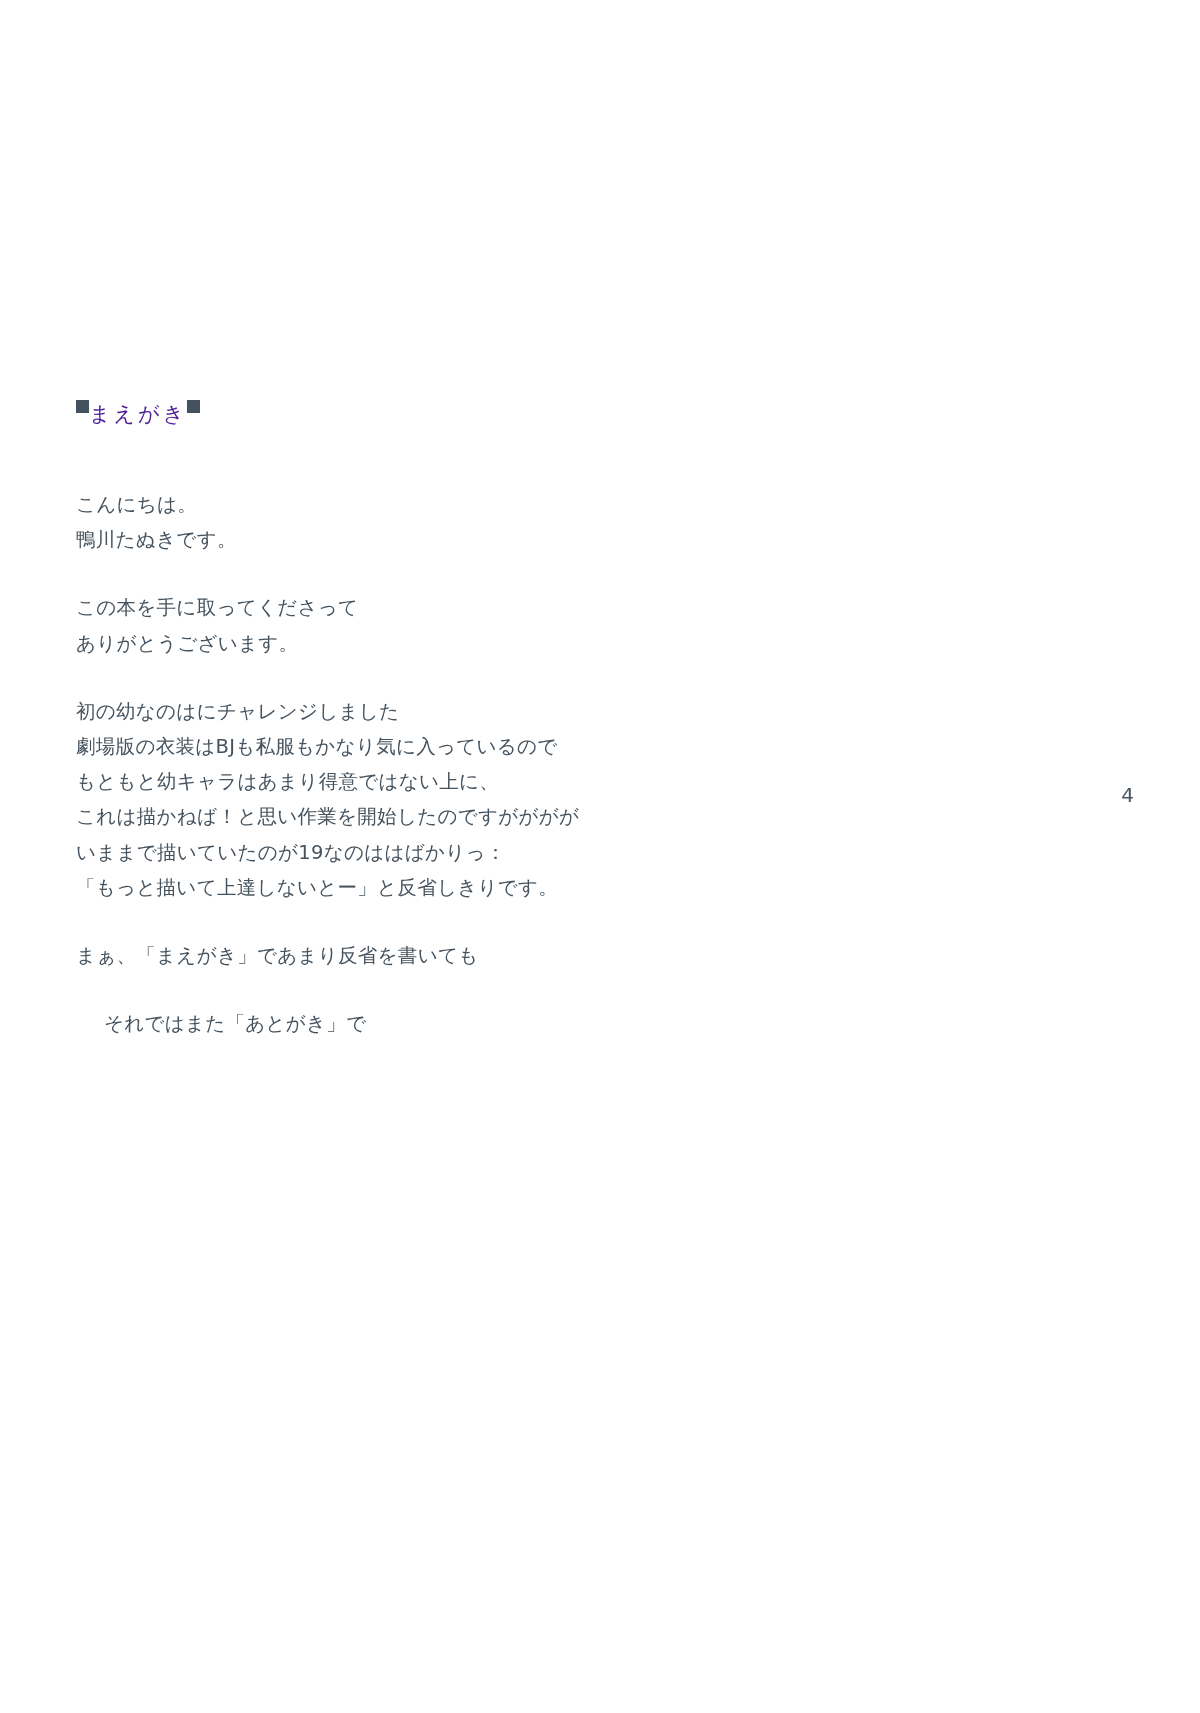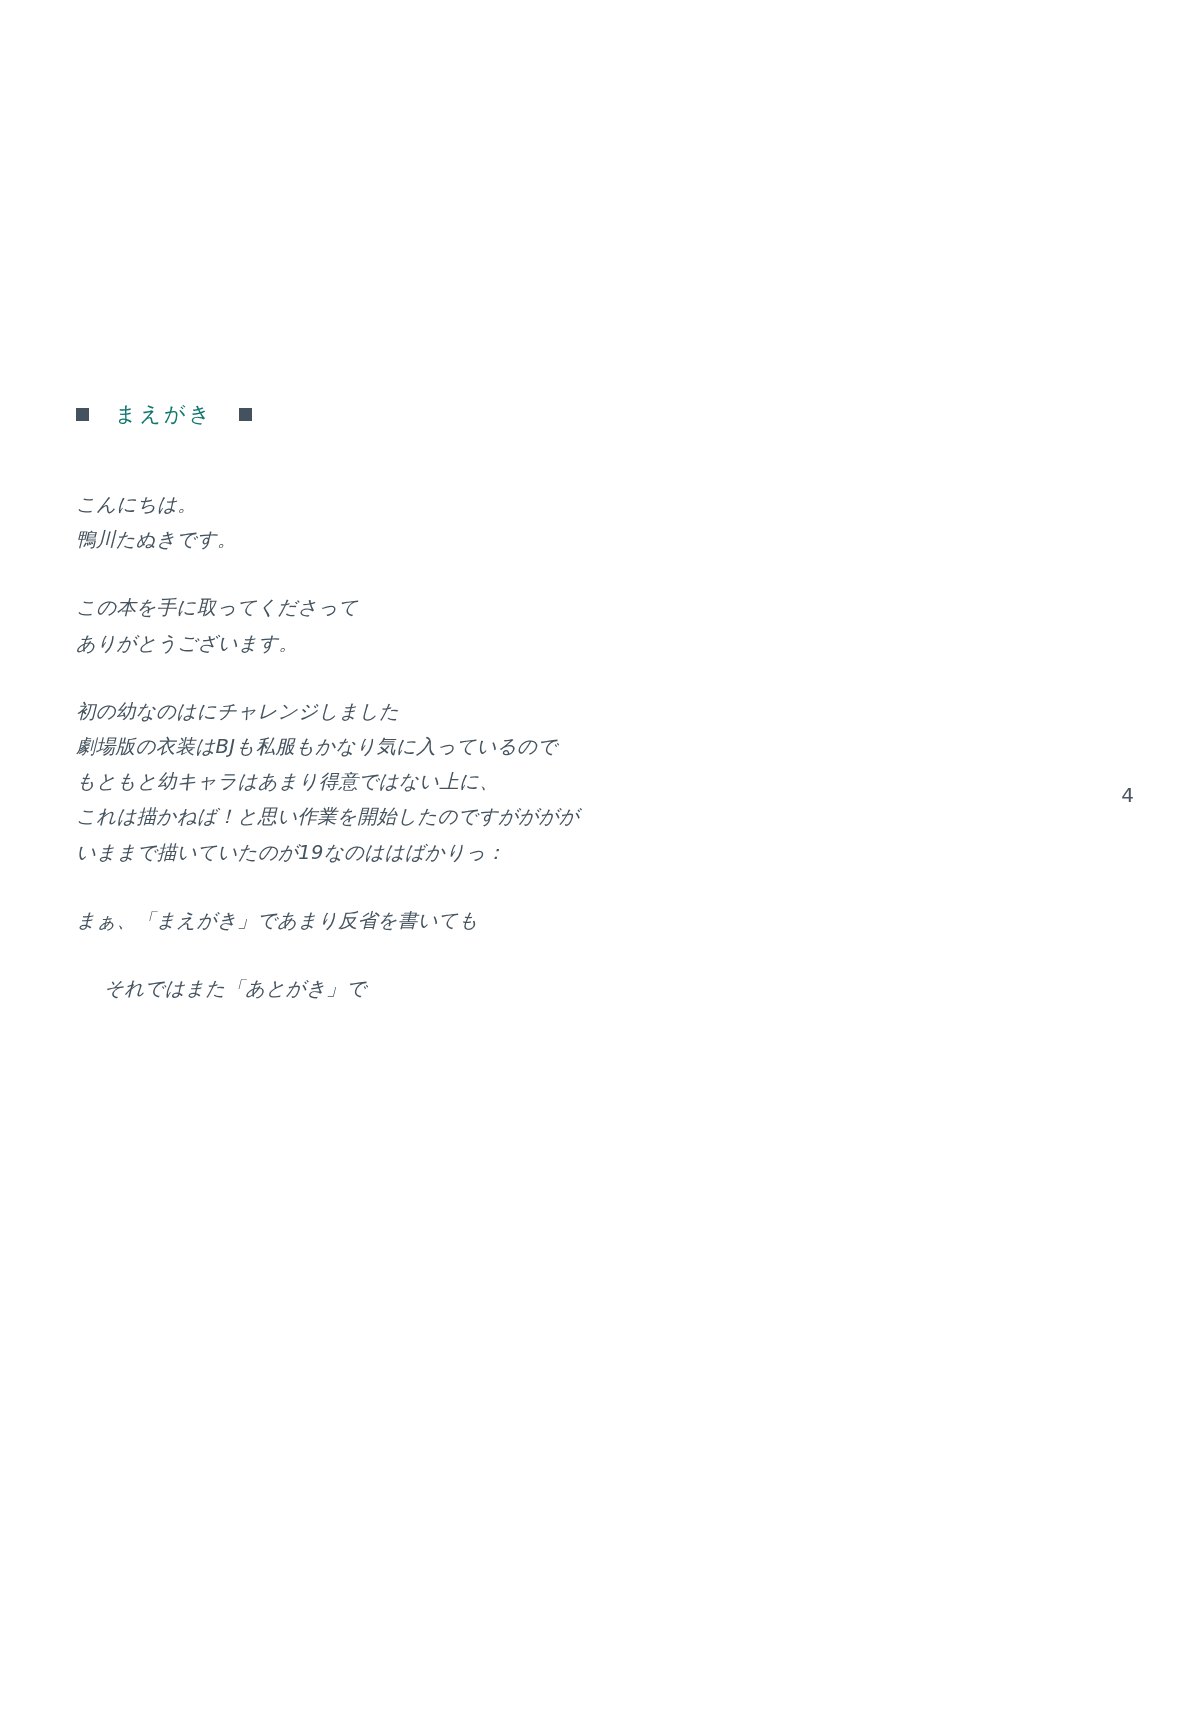--- a/index.html
+++ b/index.html
@@ -17,25 +17,25 @@
   }
   .page {
     position: absolute;
     inset: 0;
   }
   .heading {
     position: absolute;
     left: 76px;
     top: 400px;
     display: flex;
-    align-items: center;
-    gap: 26px;
+    align-items: flex-start;
+    gap: 0;
     font-size: 21px;
     letter-spacing: 2px;
-    color: #0f766e;
+    color: #4c1d95;
   }
   .sq {
     width: 13px;
     height: 13px;
     background: #44525f;
     display: inline-block;
   }
   .heading-text {
     font-size: 21px;
     letter-spacing: 3px;
@@ -52,21 +52,20 @@
   }
   .para {
     margin: 0 0 33px 0;
   }
   .para:last-child {
     margin-bottom: 0;
     margin-left: 28px;
   }
   .para div {
     white-space: pre;
-    font-style: italic;
   }
   .page-number {
     position: absolute;
     right: 66px;
     top: 783px;
     font-size: 20px;
     color: #4a5763;
     font-family: "DejaVu Sans", "Liberation Sans", sans-serif;
   }
 </style>
@@ -92,20 +91,21 @@
       <div>この本を手に取ってくださって</div>
       <div>ありがとうございます。</div>
     </div>
 
     <div class="para">
       <div>初の幼なのはにチャレンジしました</div>
       <div>劇場版の衣装はBJも私服もかなり気に入っているので</div>
       <div>もともと幼キャラはあまり得意ではない上に、</div>
       <div>これは描かねば！と思い作業を開始したのですがががが</div>
       <div>いままで描いていたのが19なのははばかりっ：</div>
+      <div>「もっと描いて上達しないとー」と反省しきりです。</div>
     </div>
 
     <div class="para">
       <div>まぁ、「まえがき」であまり反省を書いても</div>
     </div>
 
     <div class="para">
       <div>それではまた「あとがき」で</div>
     </div>
 

